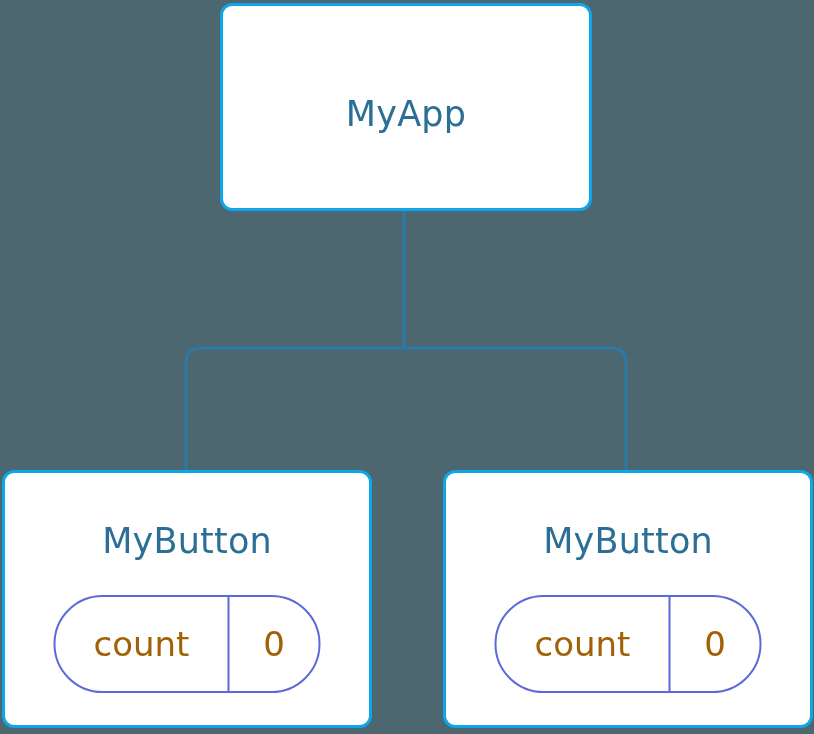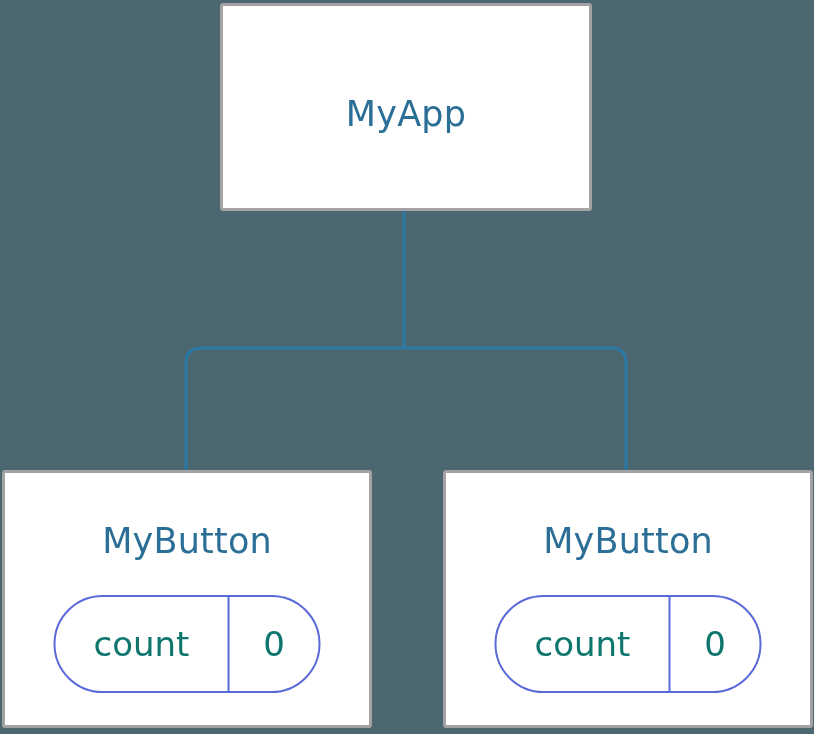--- a/index.html
+++ b/index.html
@@ -22,22 +22,22 @@
     position: absolute;
     left: 0;
     top: 0;
     width: 814px;
     height: 734px;
   }
 
   .node {
     position: absolute;
     background: #ffffff;
-    border: 3px solid #a3a3a3;
-    border-radius: 3px;
+    border: 3px solid #0ea5e9;
+    border-radius: 12px;
     box-sizing: border-box;
     z-index: 2;
   }
 
   .node-title {
     position: absolute;
     left: 0;
     right: 0;
     text-align: center;
     color: #2b6f96;
@@ -99,21 +99,21 @@
     border-right: 2px solid #5b6ad9;
     box-sizing: border-box;
   }
   .pill-val {
     flex: 1 1 auto;
     display: flex;
     align-items: center;
     justify-content: center;
   }
   .pill-text {
-    color: #0f766e;
+    color: #a16207;
     font-size: 34px;
     line-height: 1;
     white-space: nowrap;
   }
 </style>
 </head>
 <body>
 
 <div id="stage">
 

